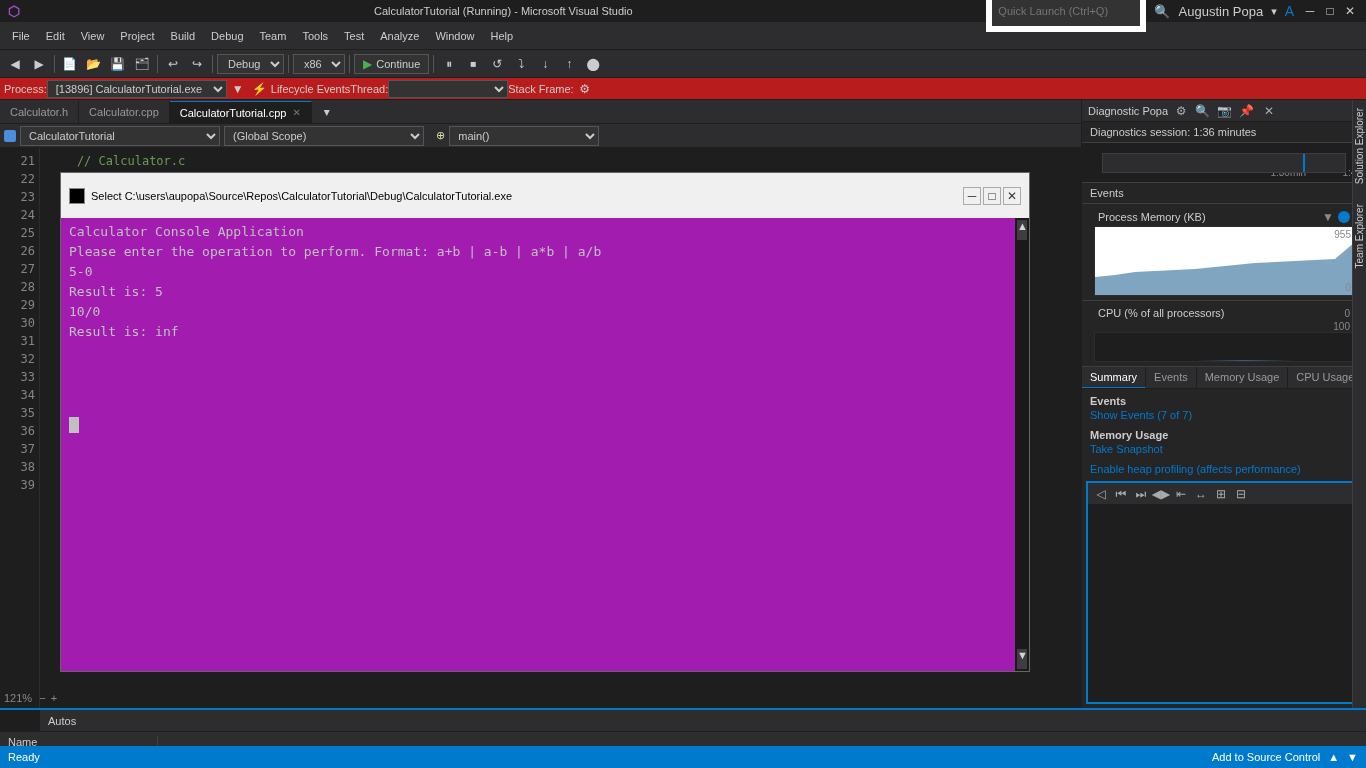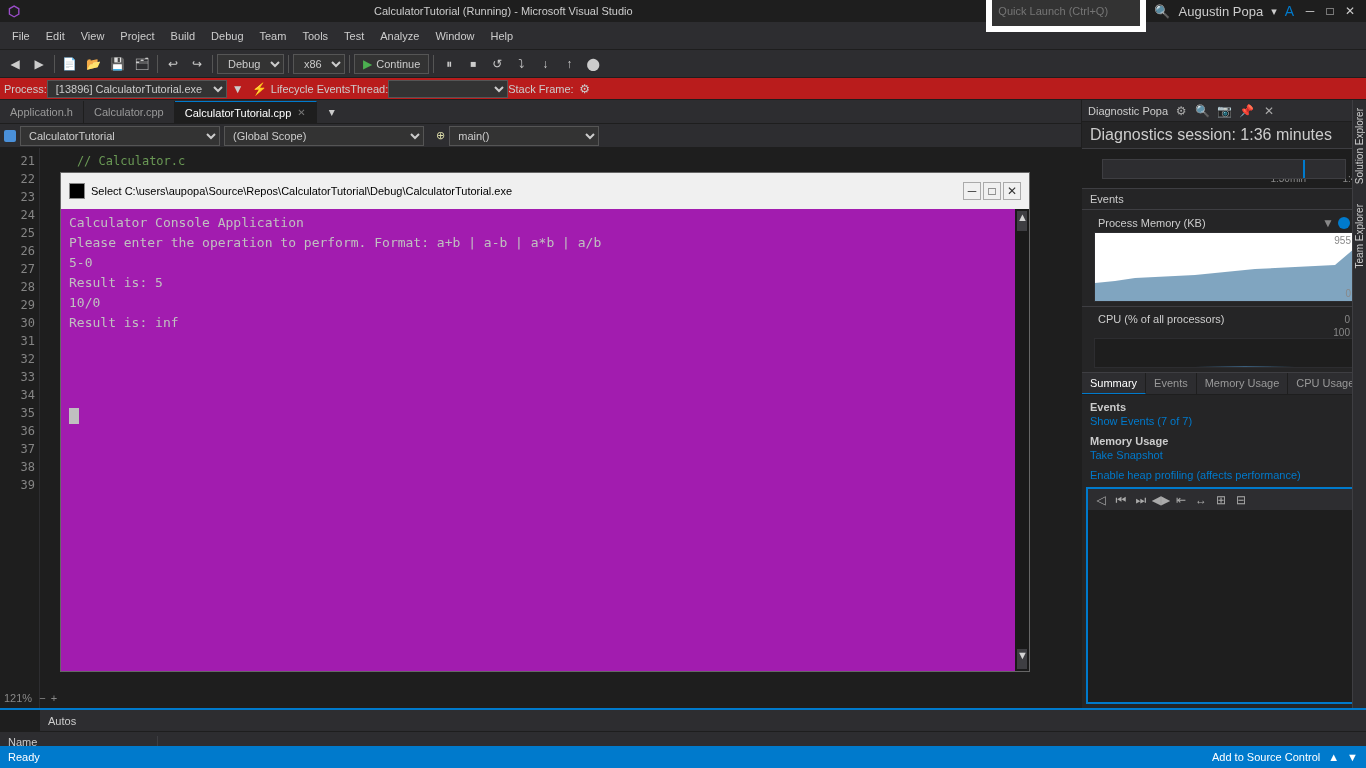--- a/index.html
+++ b/index.html
@@ -231,21 +231,21 @@
       width: 970px;
       height: 500px;
       background: #000;
       border: 1px solid #666;
       display: flex;
       flex-direction: column;
       z-index: 100;
     }
     #console-title-bar {
       background: #f0f0f0;
-      height: 36px;
+      height: 45px;
       display: flex;
       align-items: center;
       padding: 0 8px;
       gap: 6px;
     }
     #console-title-bar .console-title-text {
       flex: 1;
       font-size: 11px;
       color: #000;
       overflow: hidden;
@@ -311,21 +311,21 @@
       display: flex;
       align-items: center;
       justify-content: center;
       cursor: pointer;
       color: #aaa;
       font-size: 12px;
     }
 
     #diag-session {
       padding: 4px 8px;
-      font-size: 16px;
+      font-size: 11px;
       color: #ccc;
       border-bottom: 1px solid #3e3e42;
     }
 
     #diag-timeline {
       height: 50px;
       background: #1e1e1e;
       border-bottom: 1px solid #3e3e42;
       position: relative;
       display: flex;
@@ -535,21 +535,21 @@
   <span class="debug-label">Stack Frame:</span>
   <div class="toolbar-btn">⚙</div>
 </div>
 
 <div style="display:flex;height:calc(768px - 22px - 22px - 28px - 22px - 22px - 22px - 22px);position:relative;">
 
   <div style="flex:1;display:flex;flex-direction:column;overflow:hidden;">
 
     <div id="tab-bar">
       <div class="tab">
-        <span>Application.h</span>
+        <span>Calculator.h</span>
       </div>
       <div class="tab">
         <span>Calculator.cpp</span>
       </div>
       <div class="tab active">
         <span>CalculatorTutorial.cpp</span>
         <span class="tab-close">✕</span>
       </div>
       <div class="toolbar-btn" style="margin-left:4px;">▾</div>
     </div>

